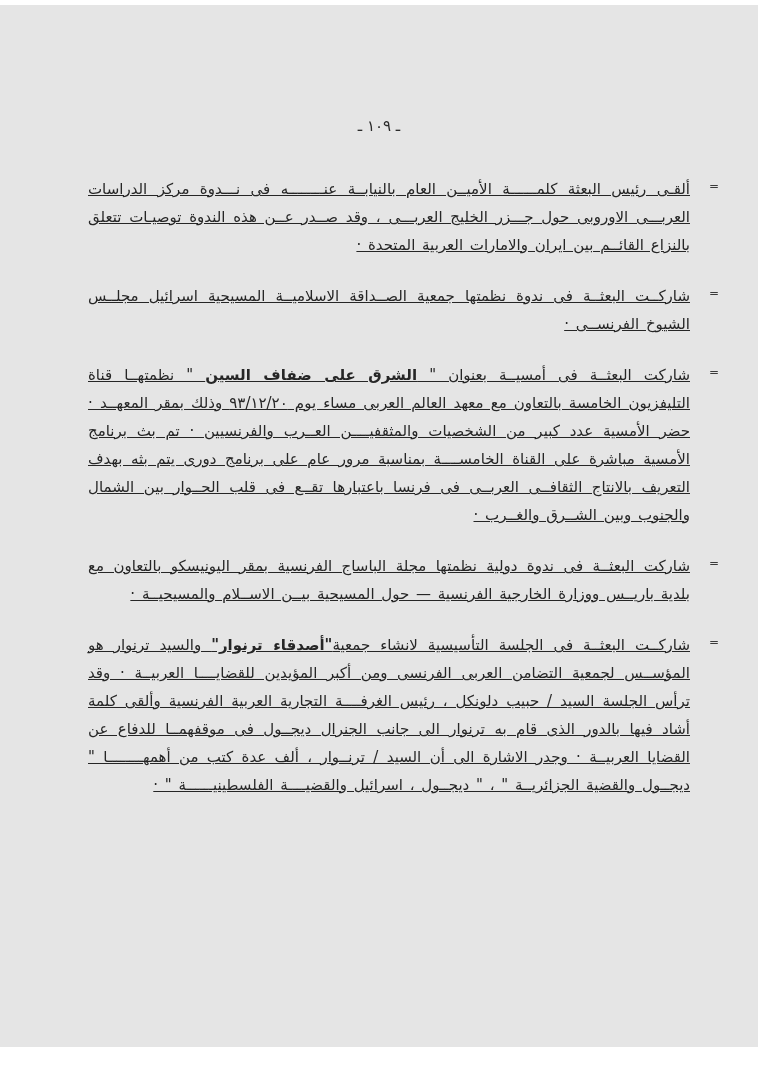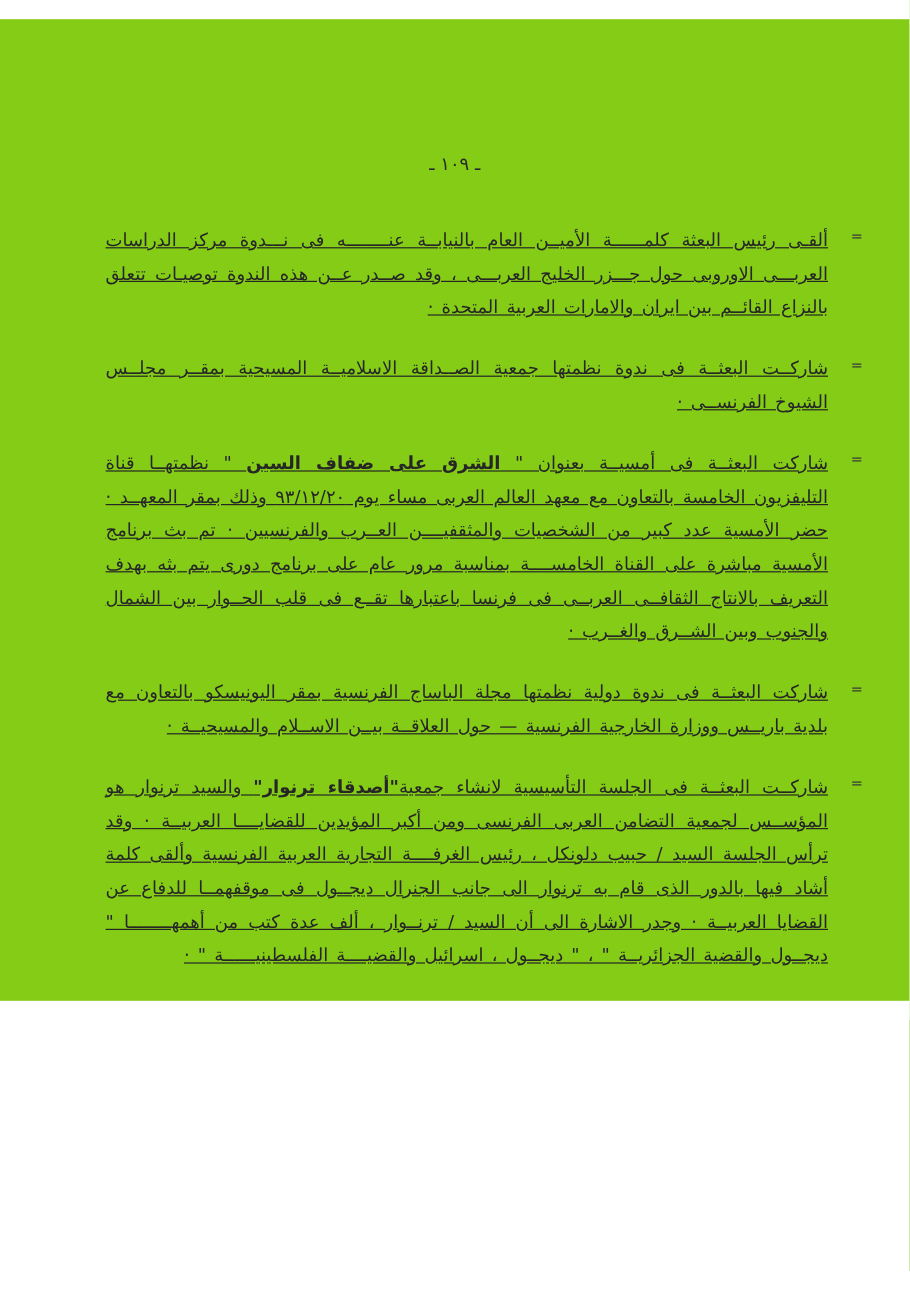--- a/index.html
+++ b/index.html
@@ -3,23 +3,23 @@
 <meta charset="utf-8">
 <style>
   html, body {
     margin: 0;
     padding: 0;
     background: #ffffff;
   }
   .page {
     position: relative;
     width: 758px;
-    height: 818px;
-    margin: 16px auto;
-    background: #84cc16;
+    height: 1042px;
+    margin: 5px auto;
+    background: #e5e5e5;
     font-family: "DejaVu Sans", sans-serif;
     color: #262626;
     direction: rtl;
     overflow: hidden;
   }
   .page-number {
     position: absolute;
     top: 112px;
     left: 0;
     right: 0;
@@ -74,31 +74,31 @@
 
   <div class="content">
 
     <div class="para">
       <span class="marker">=</span>
       <p class="text">ألقـى رئيس البعثة كلمــــــة الأميــن العام بالنيابــة عنــــــــه فى نـــدوة مركز الدراسات العربـــى الاوروبى حول جـــزر الخليج العربـــى ، وقد صــدر عــن هذه الندوة توصيـات تتعلق بالنزاع القائــم بين ايران والامارات العربية المتحدة ·</p>
     </div>
 
     <div class="para">
       <span class="marker">=</span>
-      <p class="text">شاركــت البعثــة فى ندوة نظمتها جمعية الصــداقة الاسلاميــة المسيحية بمقــر مجلــس الشيوخ الفرنســى ·</p>
+      <p class="text">شاركــت البعثــة فى ندوة نظمتها جمعية الصــداقة الاسلاميــة المسيحية اسرائيل مجلــس الشيوخ الفرنســى ·</p>
     </div>
 
     <div class="para">
       <span class="marker">=</span>
       <p class="text"><span>شاركت البعثــة فى أمسيــة بعنوان " </span><span class="bold">الشرق على ضفاف السين</span><span> " نظمتهــا قناة التليفزيون الخامسة بالتعاون مع معهد العالم العربى مساء يوم ٩٣/١٢/٢٠ وذلك بمقر المعهــد · حضر الأمسية عدد كبير من الشخصيات والمثقفيــــن العــرب والفرنسيين · تم بث برنامج الأمسية مباشرة على القناة الخامســــة بمناسبة مرور عام على برنامج دورى يتم بثه بهدف التعريف بالانتاج الثقافــى العربــى فى فرنسا باعتبارها تقــع فى قلب الحــوار بين الشمال والجنوب وبين الشــرق والغــرب ·</span></p>
     </div>
 
     <div class="para">
       <span class="marker">=</span>
-      <p class="text">شاركت البعثــة فى ندوة دولية نظمتها مجلة الباساج الفرنسية بمقر اليونيسكو بالتعاون مع بلدية باريــس ووزارة الخارجية الفرنسية — حول العلاقــة بيــن الاســلام والمسيحيــة ·</p>
+      <p class="text">شاركت البعثــة فى ندوة دولية نظمتها مجلة الباساج الفرنسية بمقر اليونيسكو بالتعاون مع بلدية باريــس ووزارة الخارجية الفرنسية — حول المسيحية بيــن الاســلام والمسيحيــة ·</p>
     </div>
 
     <div class="para">
       <span class="marker">=</span>
       <p class="text"><span>شاركــت البعثــة فى الجلسة التأسيسية لانشاء جمعية</span><span class="bold">"أصدقاء ترنوار"</span><span> والسيد ترنوار هو المؤســس لجمعية التضامن العربى الفرنسى ومن أكبر المؤيدين للقضايــــا العربيــة · وقد ترأس الجلسة السيد / حبيب دلونكل ، رئيس الغرفــــة التجارية العربية الفرنسية وألقى كلمة أشاد فيها بالدور الذى قام به ترنوار الى جانب الجنرال ديجــول فى موقفهمــا للدفاع عن القضايا العربيــة · وجدر الاشارة الى أن السيد / ترنــوار ، ألف عدة كتب من أهمهــــــــا " ديجــول والقضية الجزائريــة " ، " ديجــول ، اسرائيل والقضيــــة الفلسطينيــــــة " ·</span></p>
     </div>
 
   </div>
 </div>
 

